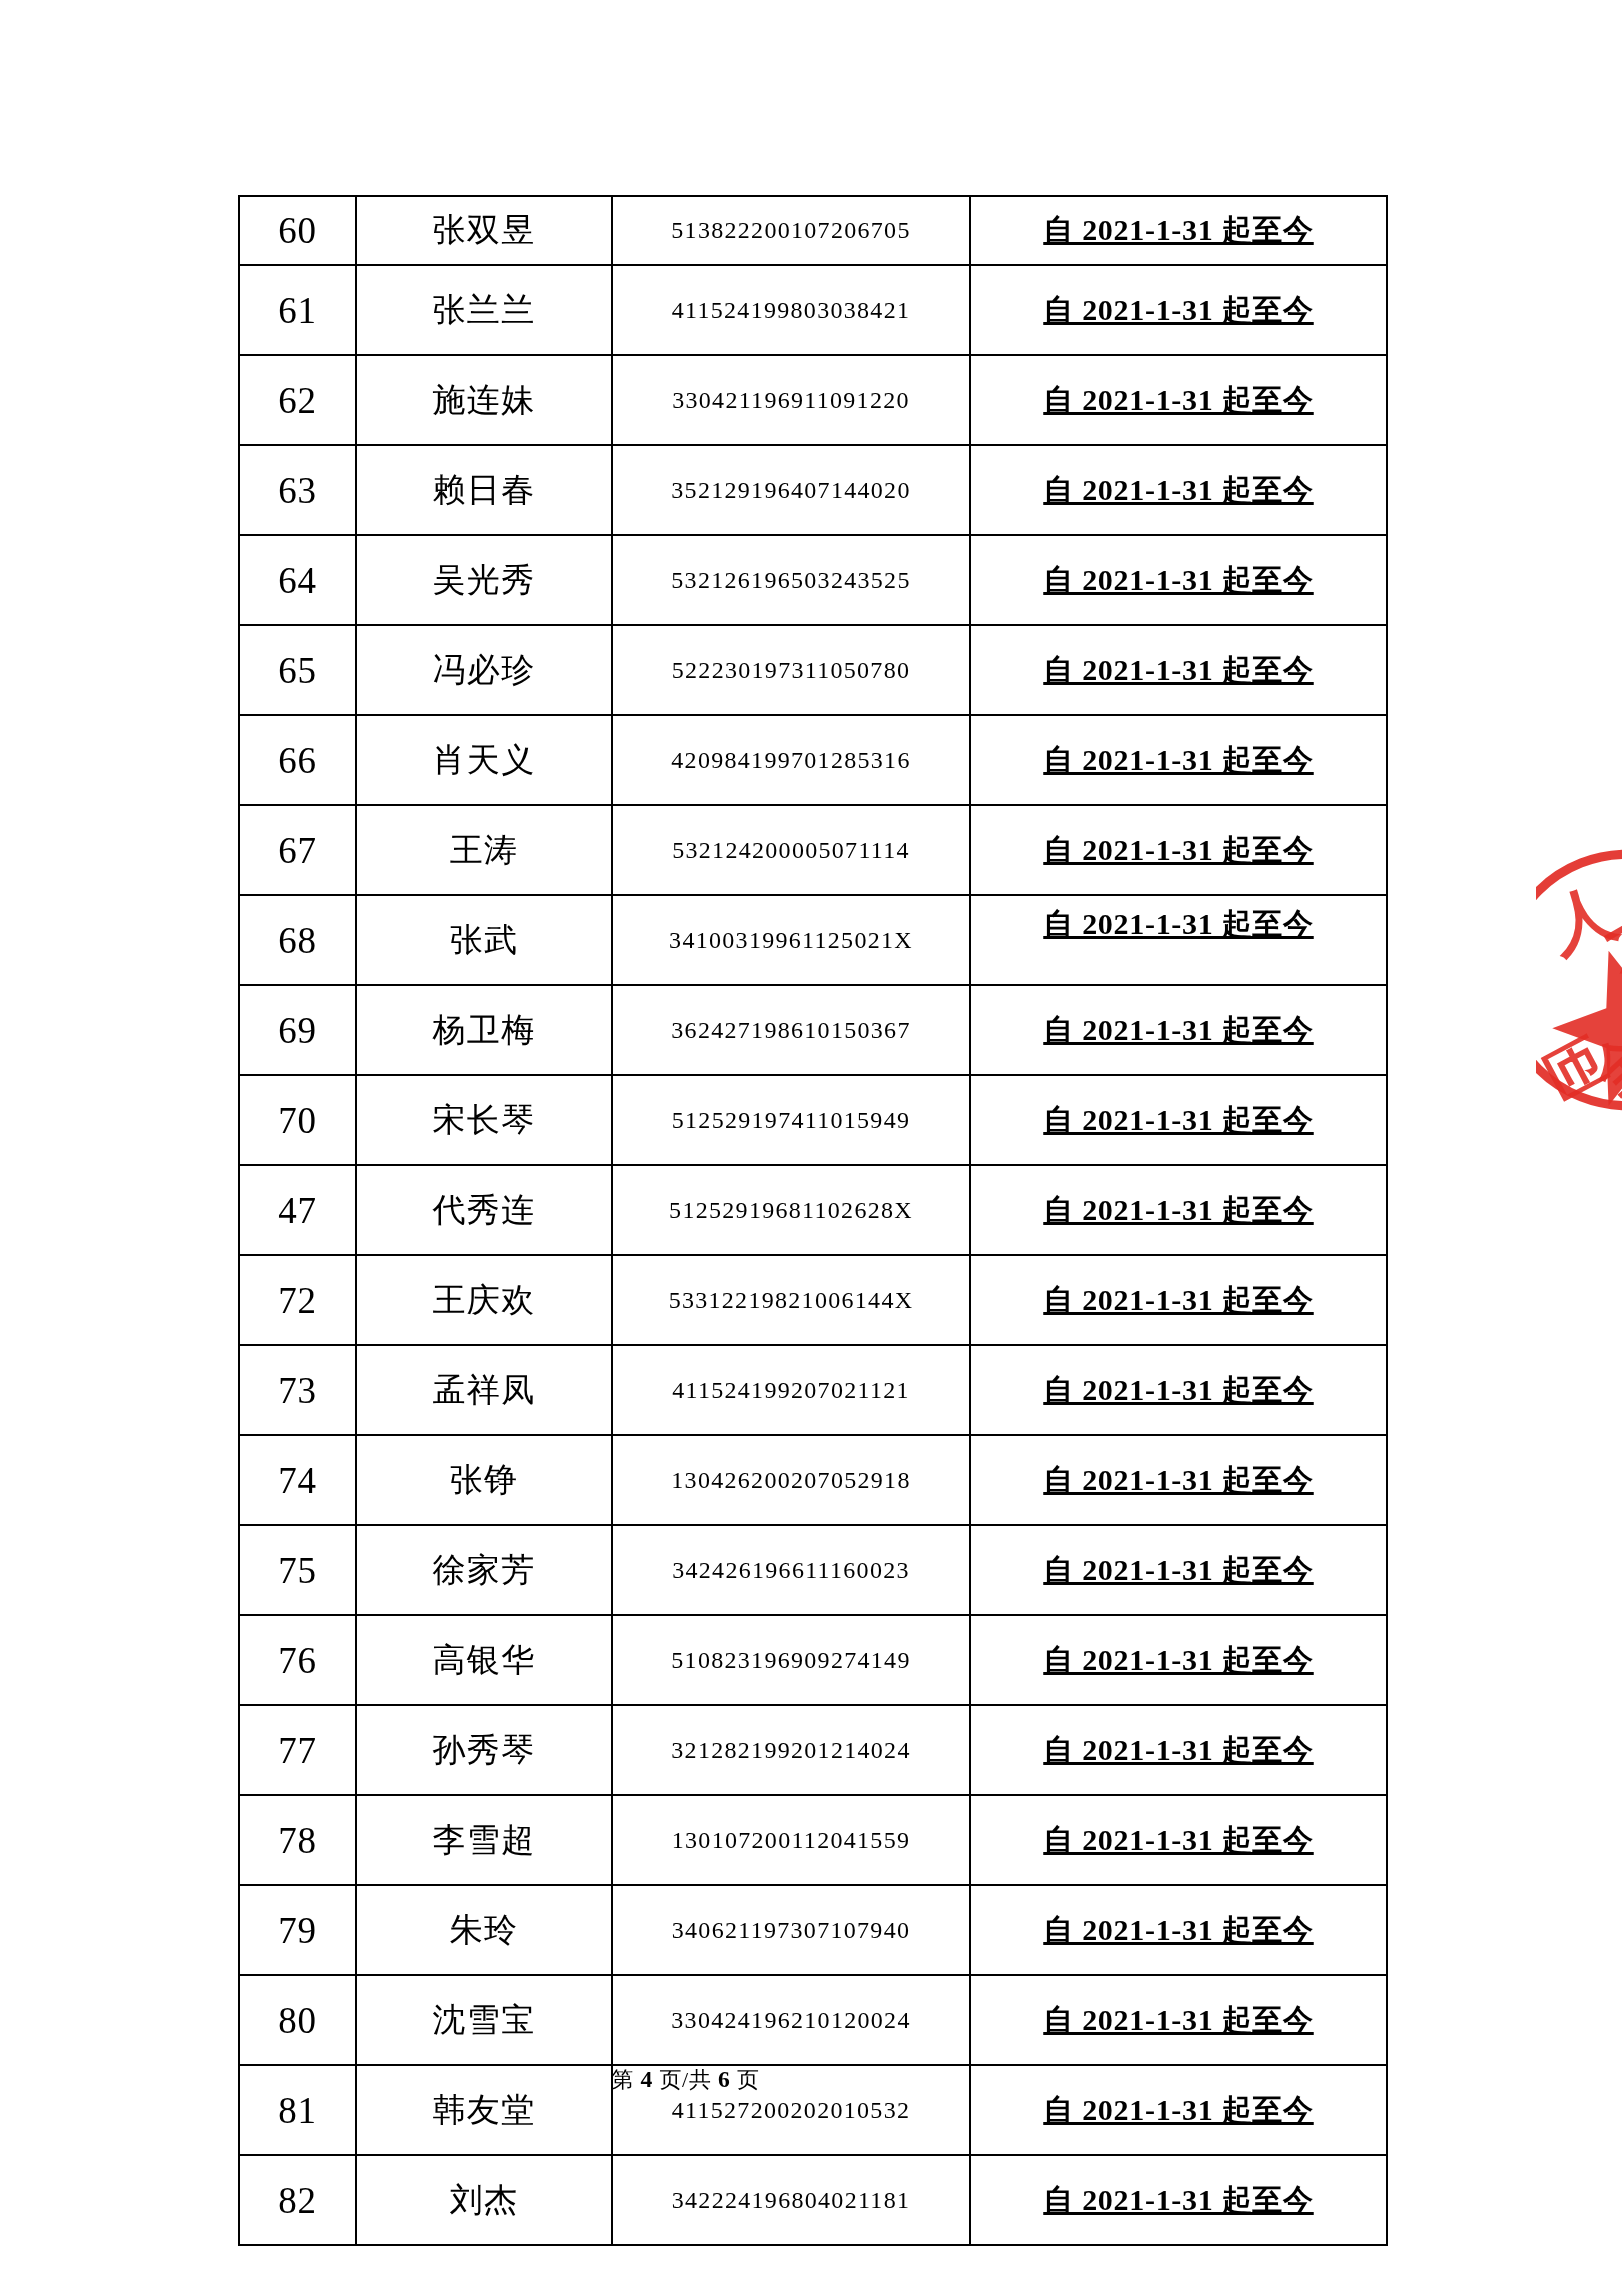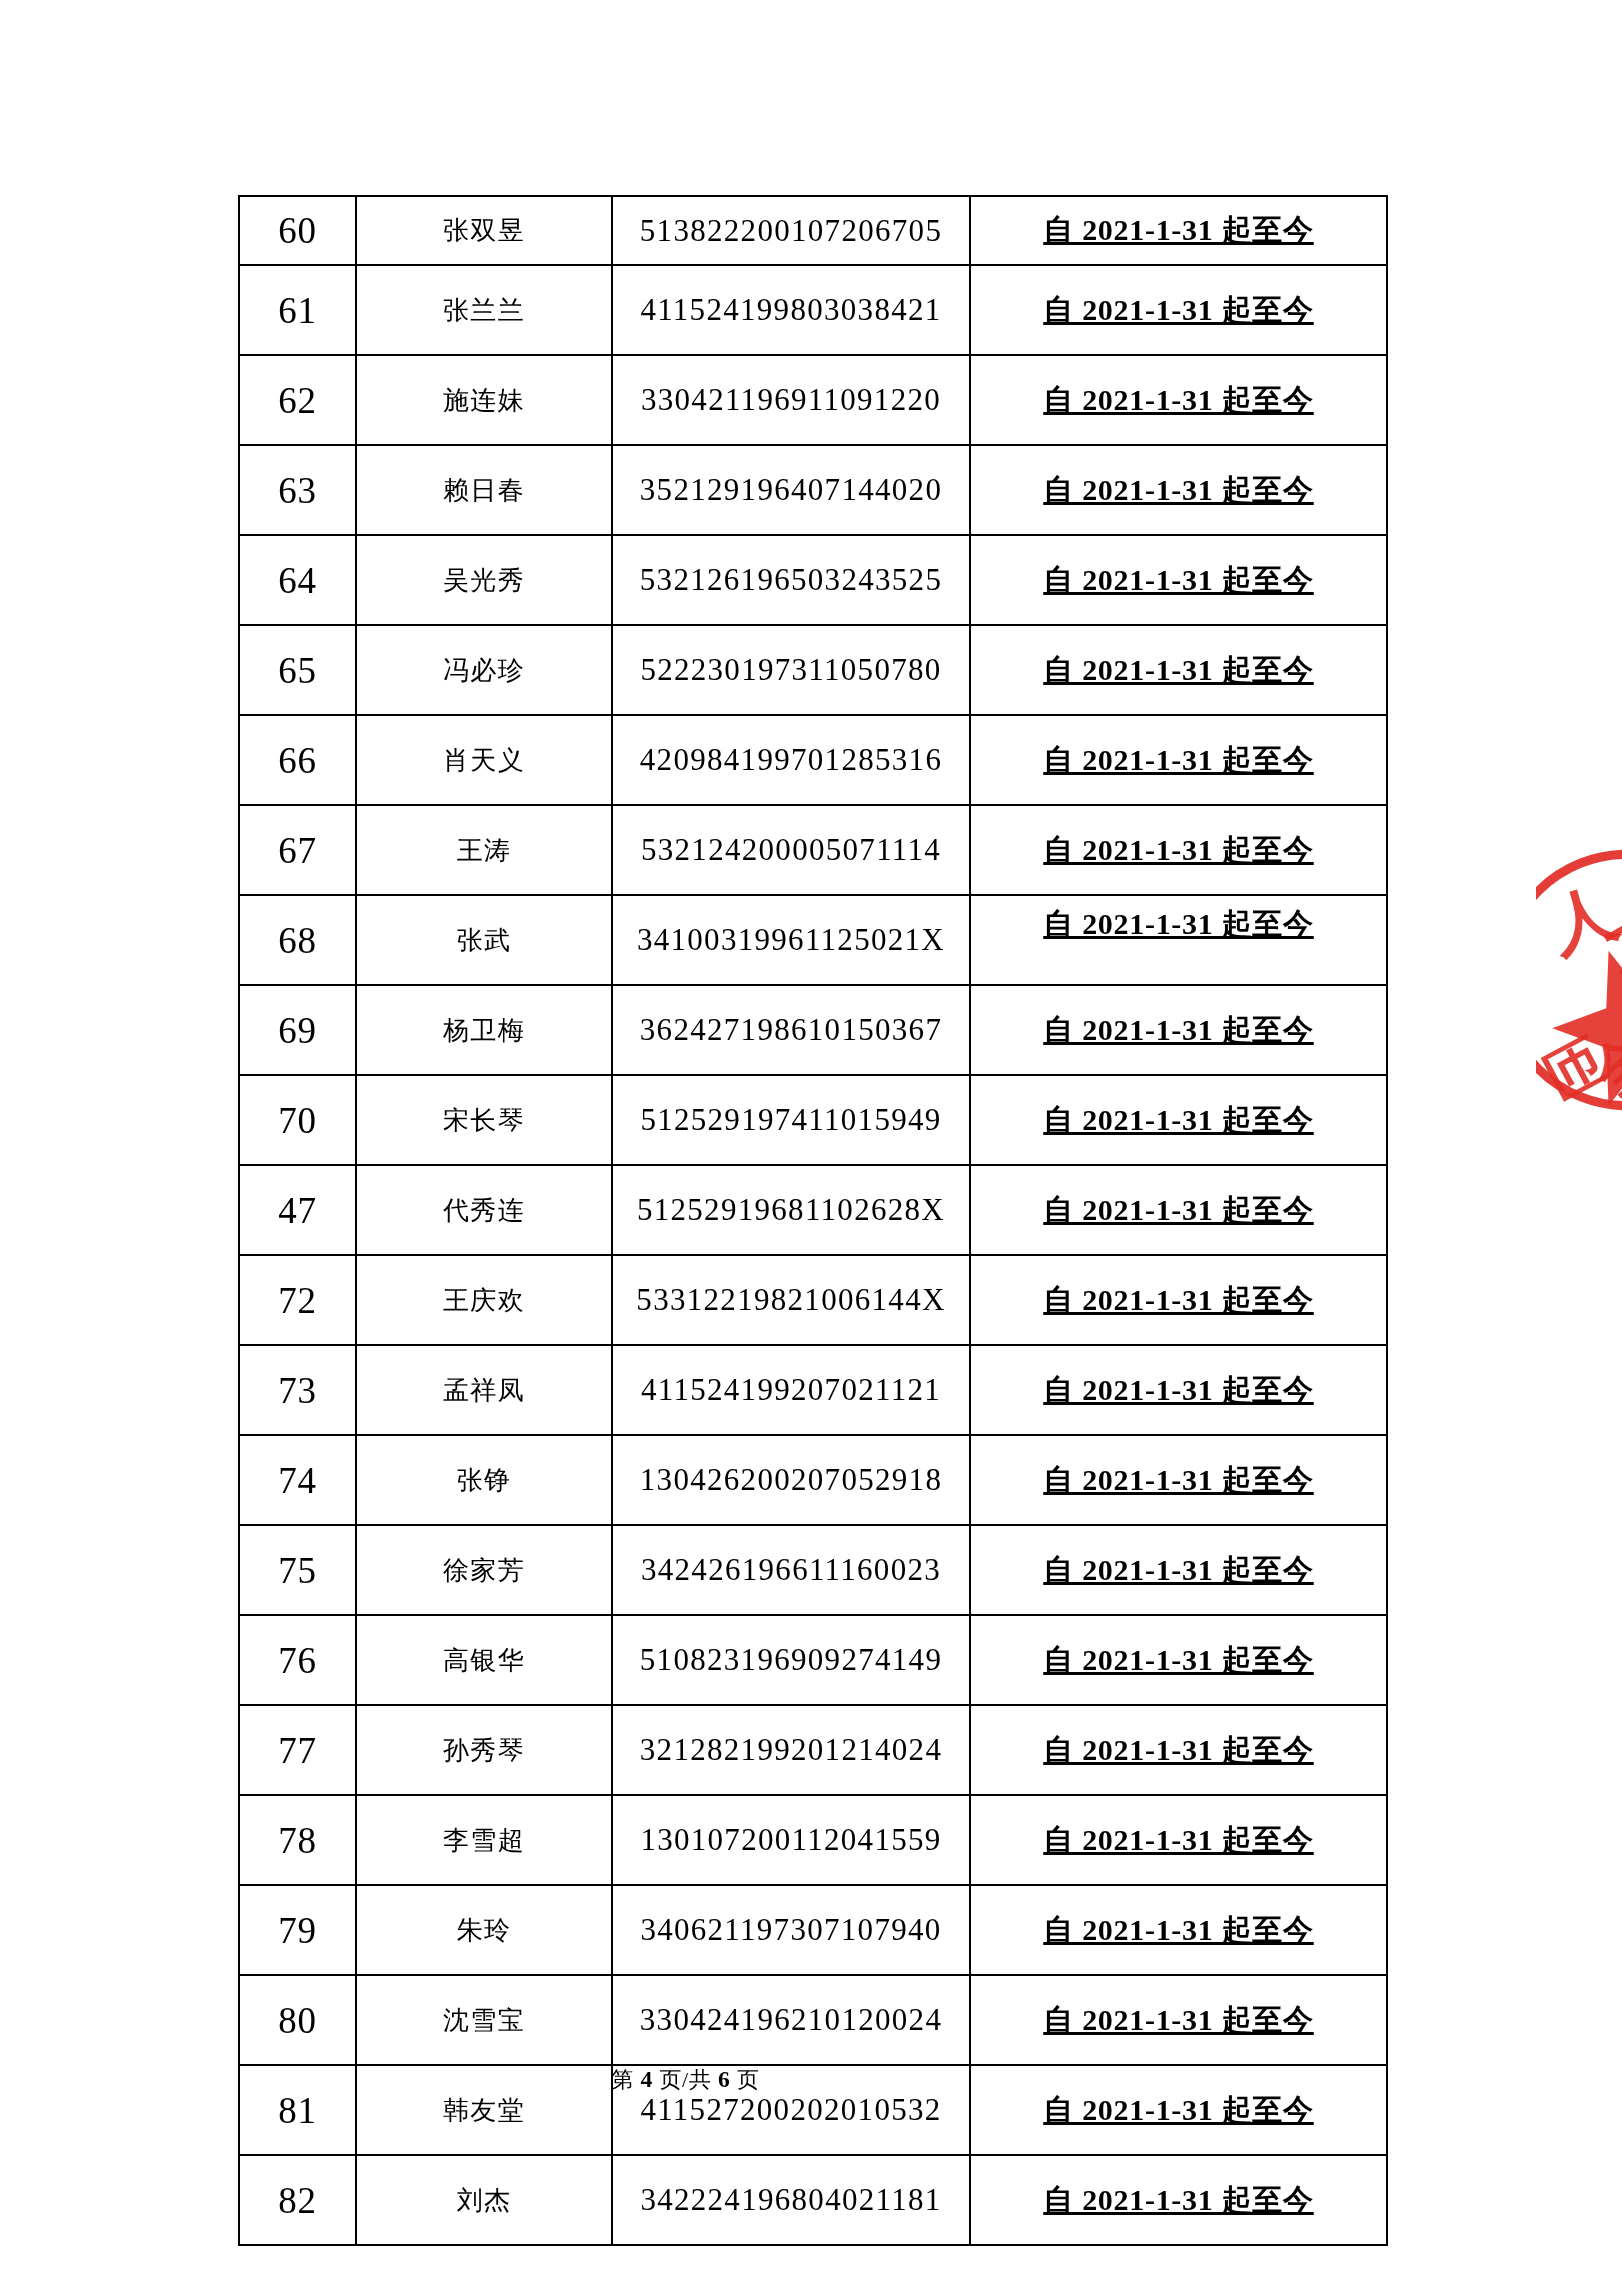--- a/index.html
+++ b/index.html
@@ -29,26 +29,26 @@
     white-space: nowrap;
   }
   table.roster tr { height: 90px; }
   table.roster tr.first-row { height: 69px; }
 
   td.col-no {
     font-size: 37px;
     letter-spacing: 0.7px;
   }
   td.col-name {
-    font-size: 26px;
+    font-size: 33px;
     letter-spacing: 1.3px;
     font-family: Liberation Mono, monospace;
   }
   td.col-id {
-    font-size: 31px;
+    font-size: 24px;
     letter-spacing: 1.3px;
   }
   td.col-period {
     font-size: 30px;
     font-weight: bold;
     letter-spacing: 0.7px;
     text-decoration: underline;
   }
   td.col-period.valign-top {
     vertical-align: top;

